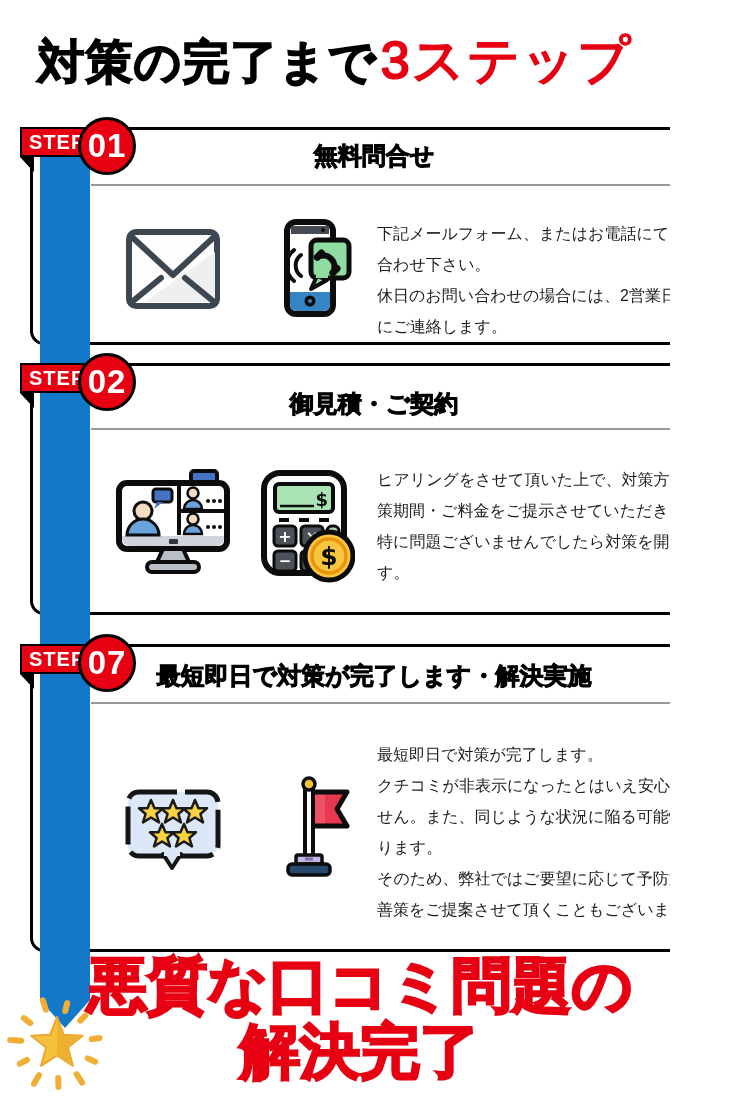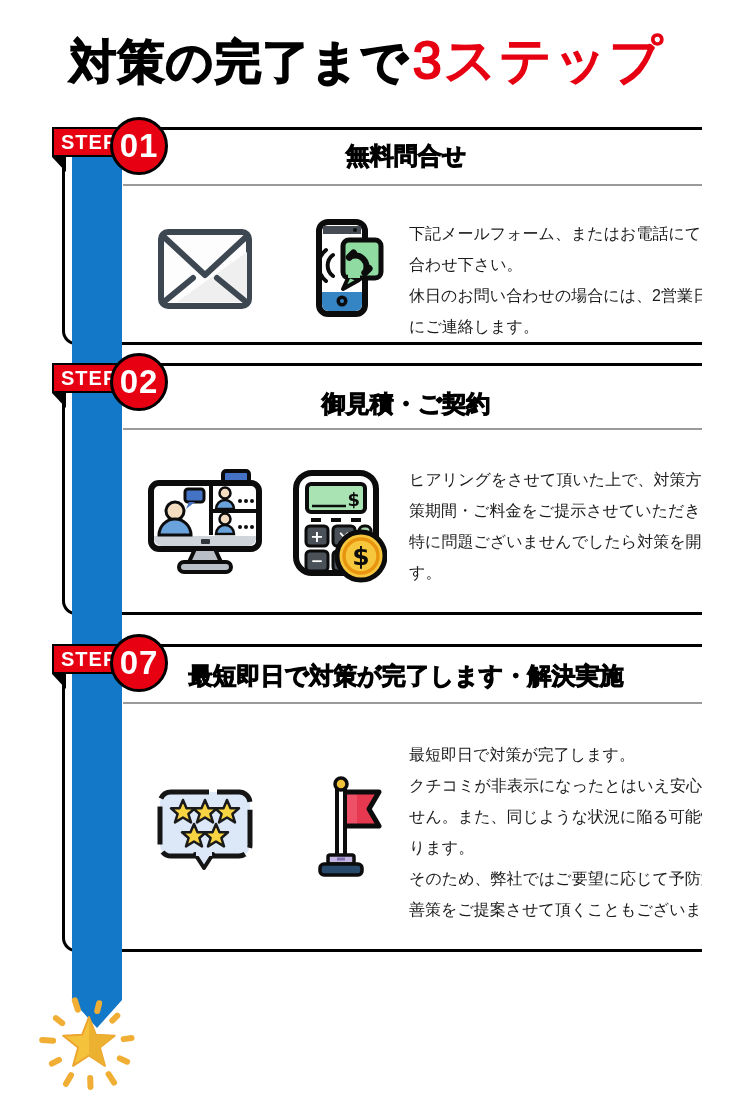--- a/index.html
+++ b/index.html
@@ -1,19 +1,18 @@
 <!DOCTYPE html>
 <html><head>
 <meta charset="utf-8">
 <style>
   html,body{margin:0;padding:0;background:#fff;}
   .canvas{
     position:relative;width:670px;height:1100px;background:#fff;overflow:hidden;
     font-family:"Liberation Sans","DejaVu Sans",sans-serif;
-    margin-left:32px;
   }
   
   .main-title{position:absolute;top:26px;left:0;right:0;display:flex;justify-content:center;align-items:baseline;white-space:nowrap;}
   .mt-black{font-size:47px;font-weight:900;color:#000;-webkit-text-stroke:1.5px #000;letter-spacing:1px;}
   .mt-red{font-size:52px;font-weight:400;color:#e60012;-webkit-text-stroke:2px #e60012;letter-spacing:2px;margin-left:4px;}
   
   .vbar{position:absolute;left:40px;top:150px;width:50px;height:850px;background:#1478c8;z-index:2;}
   .vbar-arrow{position:absolute;left:40px;top:1000px;width:0;height:0;
     border-left:25px solid transparent;border-right:25px solid transparent;border-top:28px solid #1478c8;z-index:2;}
   
@@ -222,14 +221,18 @@
         <line x1="0" y1="-34" x2="0" y2="-42" transform="rotate(115)"></line>
         <line x1="0" y1="-35" x2="0" y2="-43" transform="rotate(82)"></line>
         <line x1="0" y1="-33" x2="0" y2="-40" transform="rotate(45)"></line>
         <line x1="0" y1="-34" x2="0" y2="-42" transform="rotate(14)"></line>
       </g>
       <path d="M0,-27 L6.8,-9.3 L25.7,-8.3 L10.9,3.55 L15.9,21.8 L0,11.5 L-15.9,21.8 L-10.9,3.55 L-25.7,-8.3 L-6.8,-9.3 Z" fill="#f5c23c" stroke="#eda52f" stroke-width="2" stroke-linejoin="round"></path>
       <path d="M0,-27 L6.8,-9.3 L25.7,-8.3 L10.9,3.55 L15.9,21.8 L0,11.5 Z" fill="#edb132"></path>
     </g>
   </svg>
 
+  <div class="footer-title">
+    <div>悪質な口コミ問題の</div>
+    <div>解決完了</div>
+  </div>
 
 </div>
 
 </body></html>

